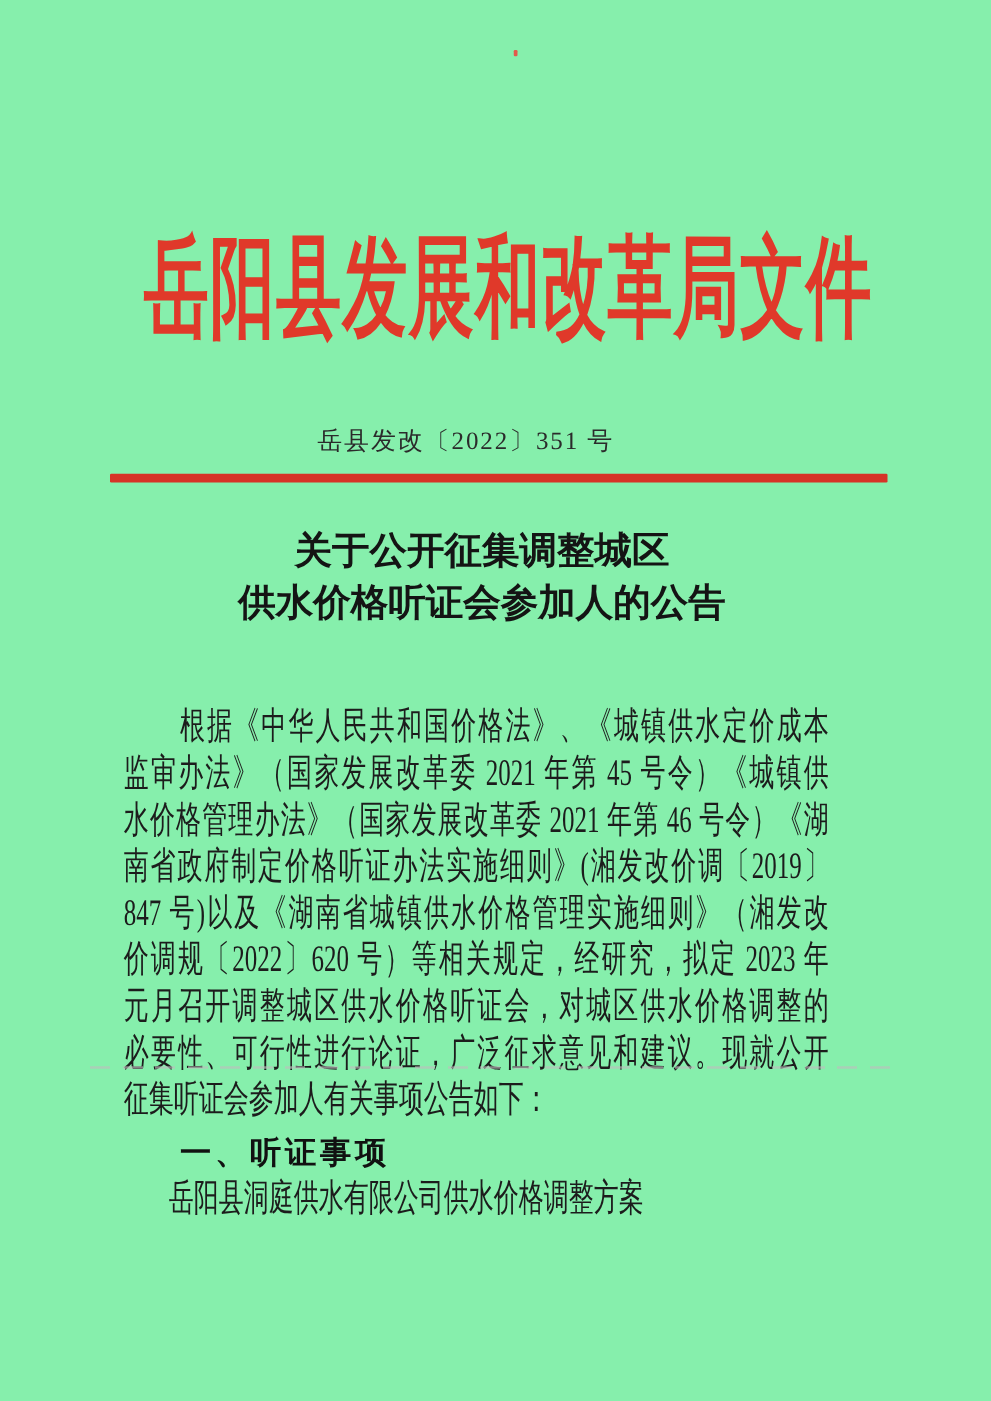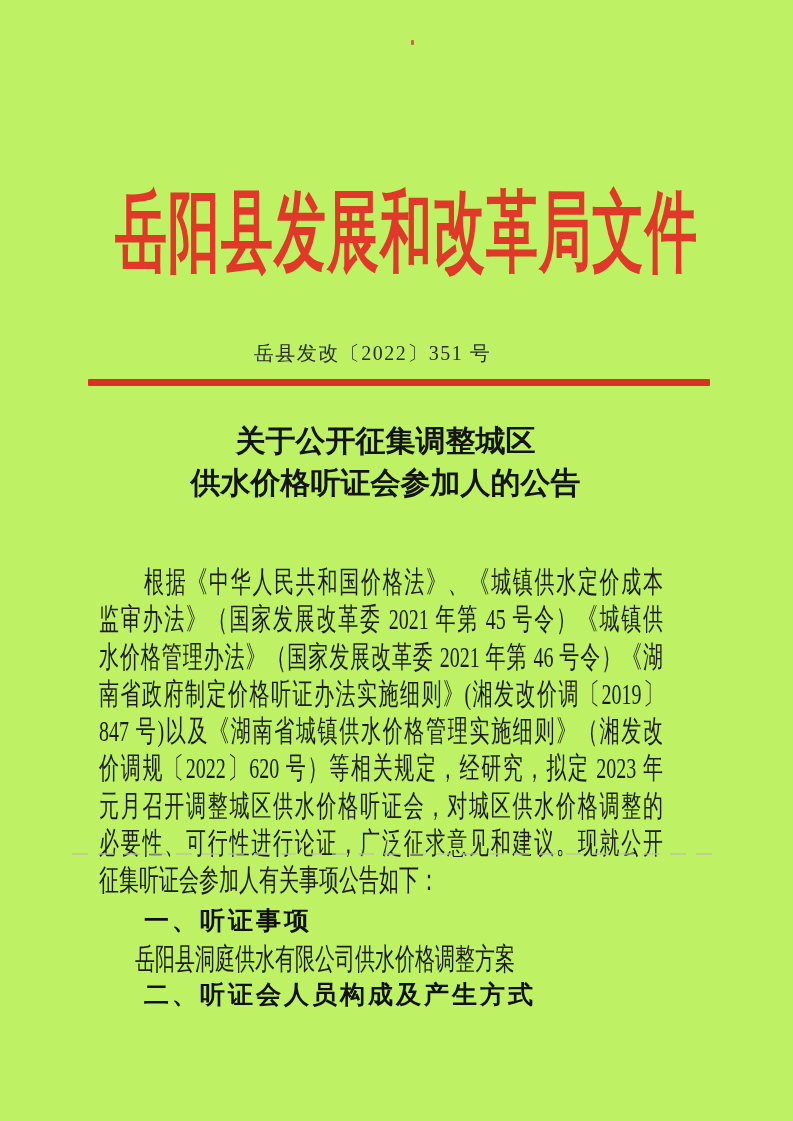--- a/index.html
+++ b/index.html
@@ -5,21 +5,21 @@
   html, body { margin: 0; padding: 0; }
   body {
     width: 793px; height: 1121px;
     background: #ffffff;
     font-family: "Liberation Serif", "DejaVu Serif", serif;
     position: relative;
     overflow: hidden;
   }
   .page {
     position: absolute; inset: 0;
-    background: #bef264;
+    background: #86efac;
   }
   
   .agency-title {
     position: absolute;
     top: 207px; left: 0; width: 100%;
     text-align: center;
     font-size: 52px; line-height: 52px;
     font-weight: bold;
     color: #e0392a;
     letter-spacing: 1px;
@@ -72,21 +72,21 @@
   .pline.indent { text-indent: 45px; }
   .pline.last { text-align-last: left; }
   .sections { margin-top: 4px; }
   .sline-heading {
     height: 37.3px; line-height: 37.3px;
     font-size: 25px;
     letter-spacing: 3px;
     font-weight: bold;
     color: #111;
     text-indent: 45px;
-    font-family: Liberation Mono, monospace;
+    font-family: Liberation Serif, serif;
   }
   .sline-item {
     height: 37.3px; line-height: 37.3px;
     font-size: 20px;
     text-indent: 36px;
     transform: scaleY(1.5);
     transform-origin: 50% 50%;
   }
   
   .artifact-line {
@@ -131,19 +131,18 @@
     <div class="pline">南省政府制定价格听证办法实施细则》(湘发改价调〔2019〕</div>
     <div class="pline">847 号)以及《湖南省城镇供水价格管理实施细则》（湘发改</div>
     <div class="pline">价调规〔2022〕620 号）等相关规定，经研究，拟定 2023 年</div>
     <div class="pline">元月召开调整城区供水价格听证会，对城区供水价格调整的</div>
     <div class="pline">必要性、可行性进行论证，广泛征求意见和建议。现就公开</div>
     <div class="pline last">征集听证会参加人有关事项公告如下：</div>
 
     <div class="sections">
       <div class="sline-heading">一、听证事项</div>
       <div class="sline-item">岳阳县洞庭供水有限公司供水价格调整方案</div>
-      <div class="sline-heading">二、听证会人员构成及产生方式</div>
     </div>
   </div>
 
   <div class="artifact-line"></div>
 
 </div>
 
 </body></html>

